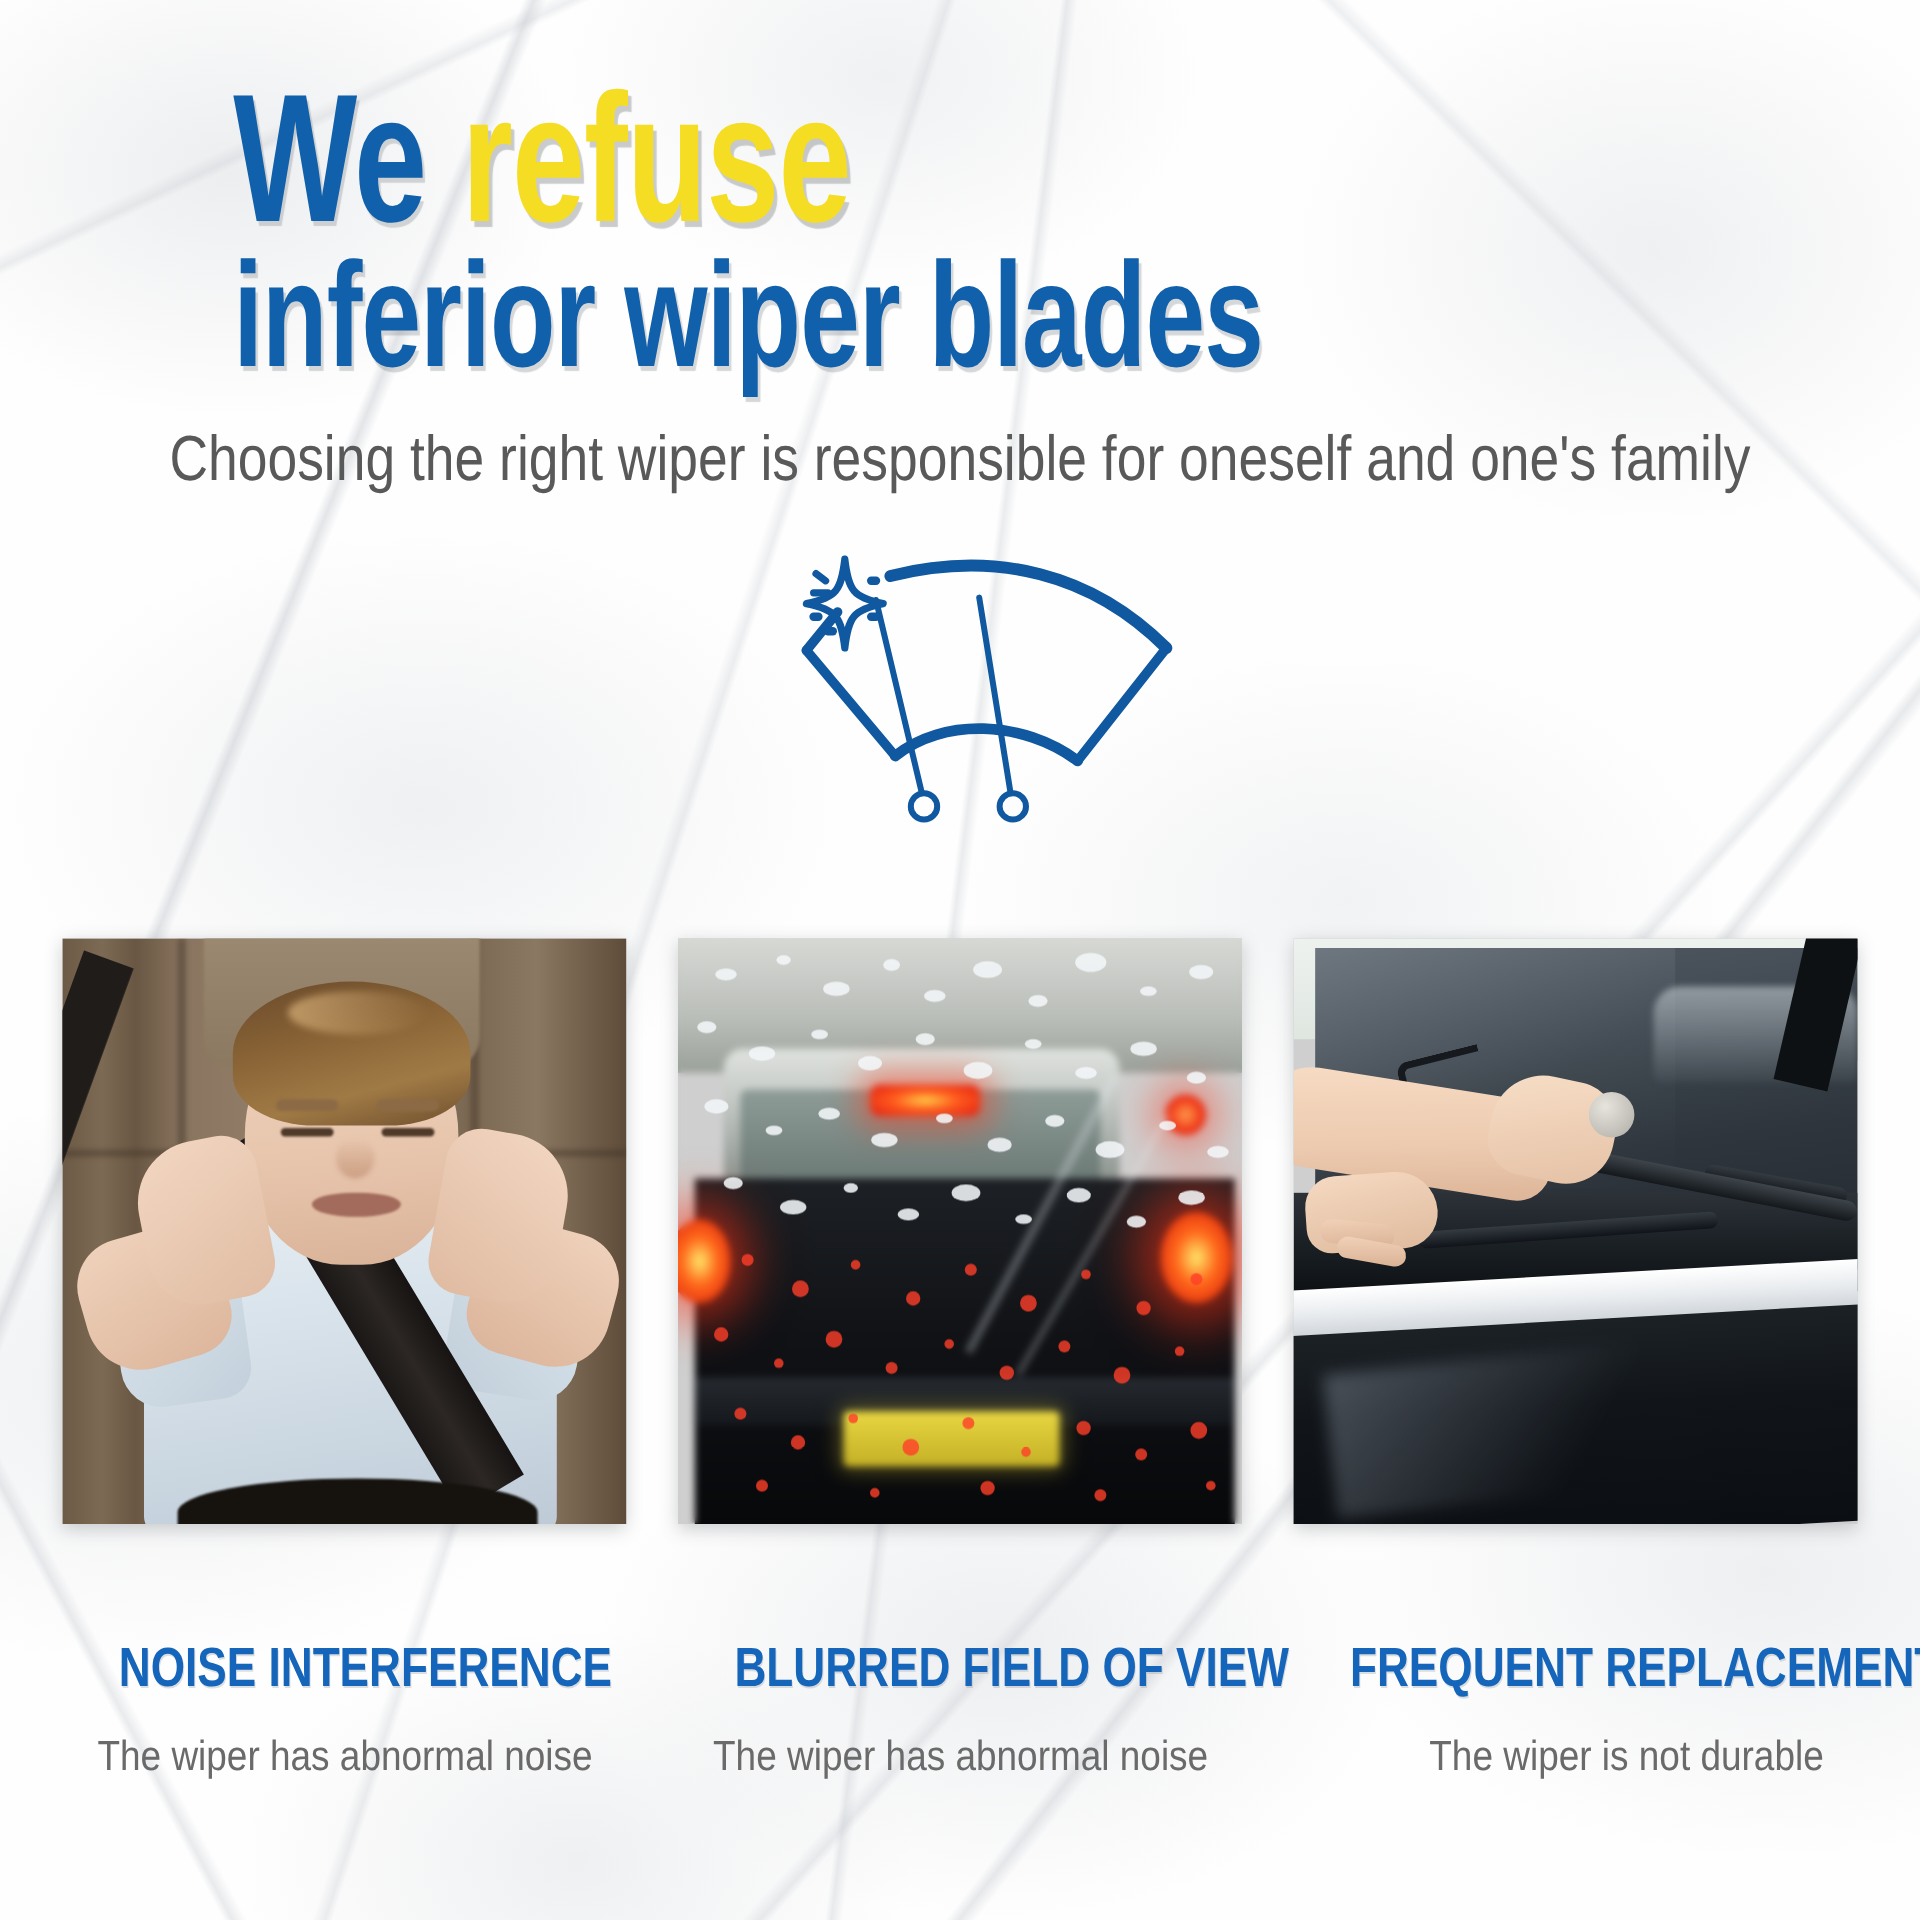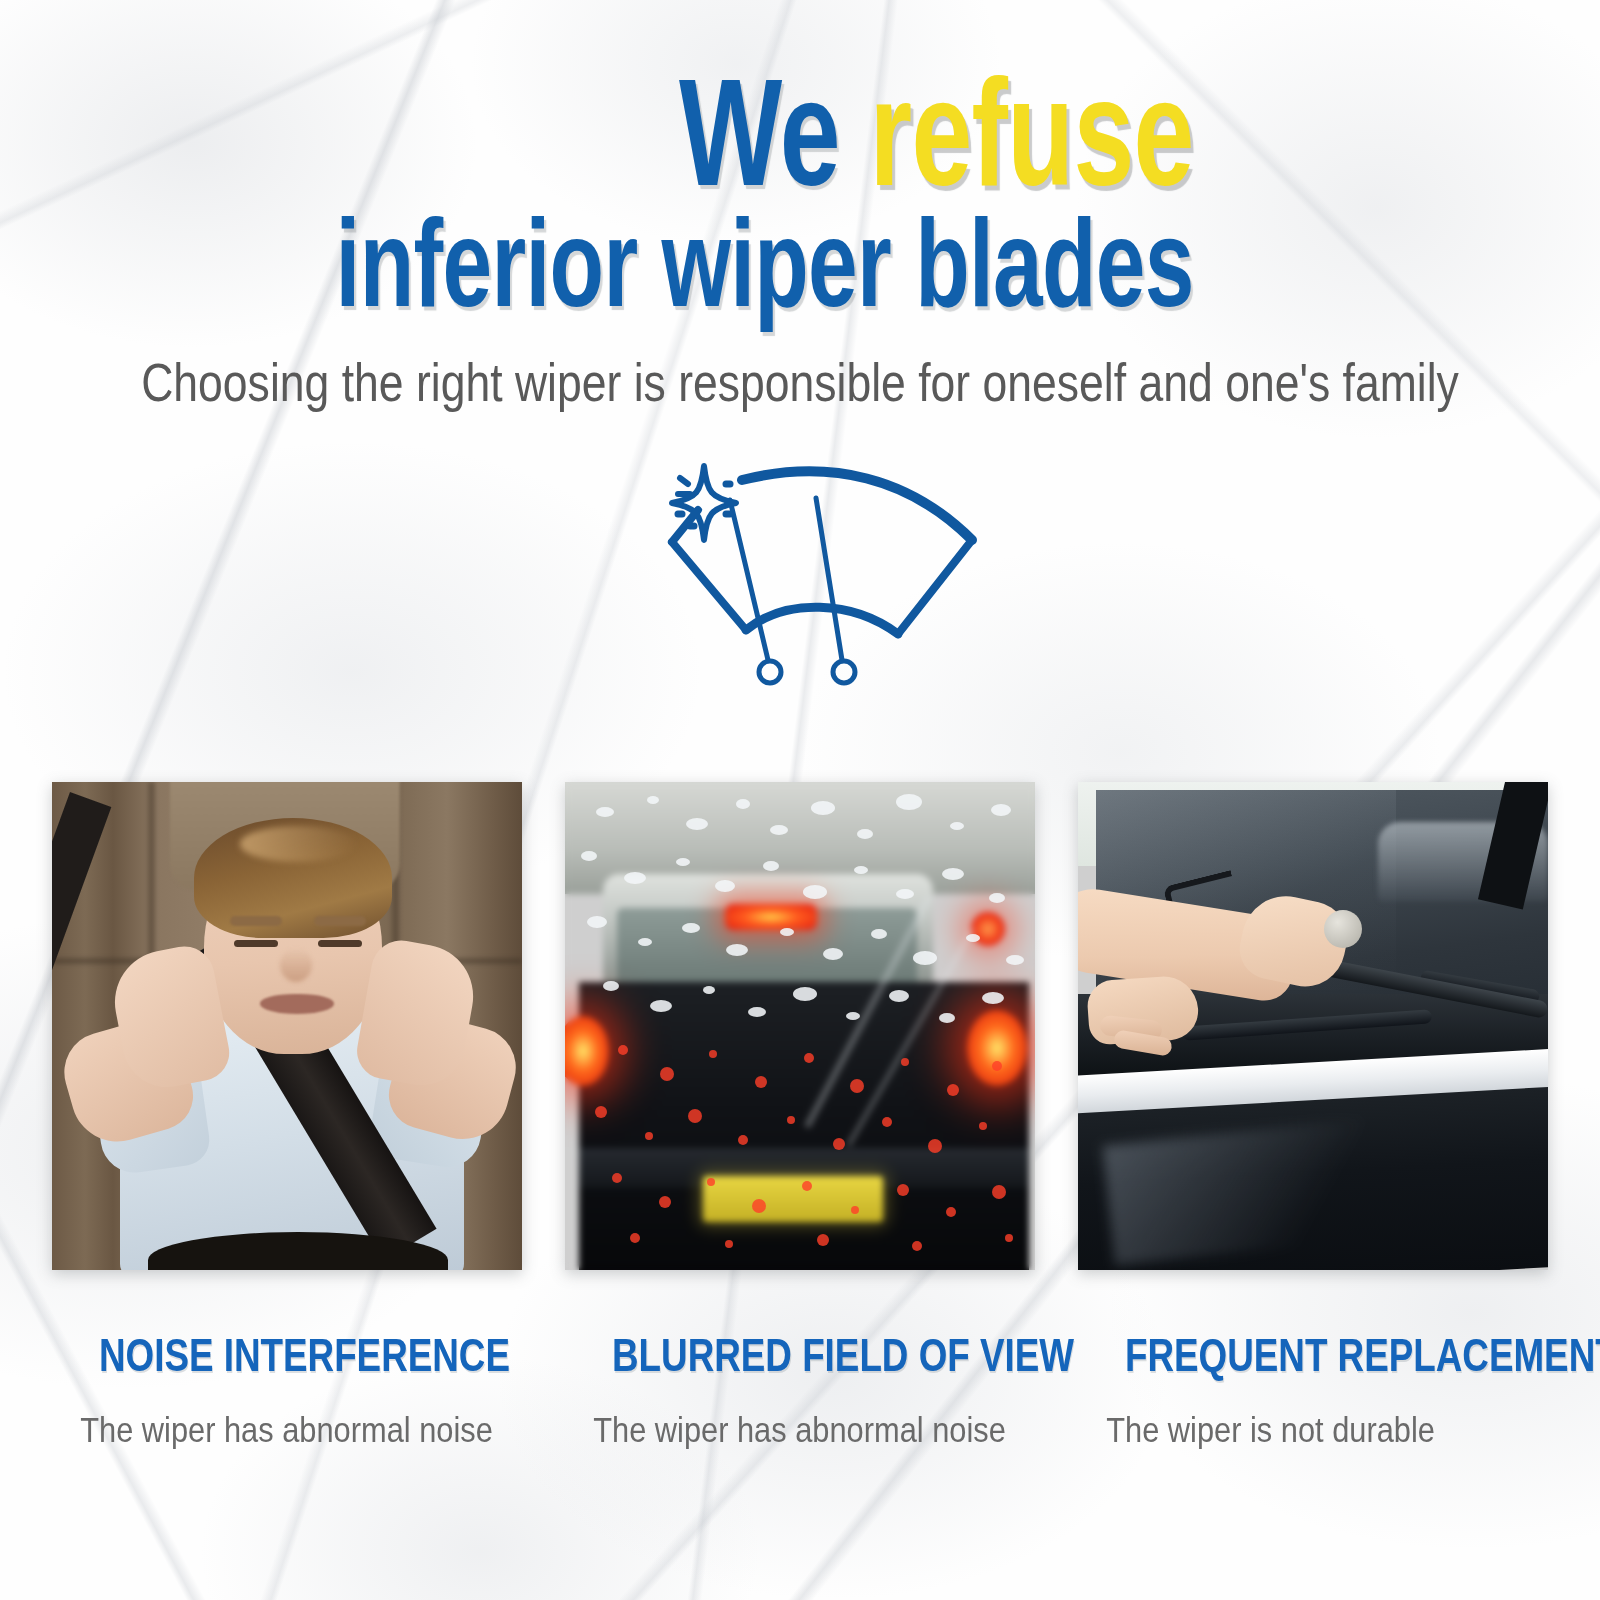--- a/index.html
+++ b/index.html
@@ -45,21 +45,21 @@
       linear-gradient(45deg,  rgba(255,255,255,0) 84.3%, rgba(190,195,202,0.26) 84.6%, rgba(255,255,255,0) 85.1%),
       linear-gradient(-25deg, rgba(255,255,255,0) 90.2%, rgba(188,193,200,0.26) 90.5%, rgba(255,255,255,0) 91.0%);
   }
 
   
   #headline-block {
     position: absolute;
     top: 58px;
     left: 0;
     width: 1388px;
-    text-align: right;
+    text-align: left;
   }
   .hl-line {
     font-family: "Liberation Sans Narrow", "Liberation Sans", sans-serif;
     font-weight: 700;
     line-height: 0.98;
     letter-spacing: -1px;
     white-space: nowrap;
     transform: scaleX(0.72);
     transform-origin: center center;
   }
@@ -430,21 +430,22 @@
   #caption-row {
     position: absolute;
     top: 1328px;
     left: 52px;
     width: 1496px;
     display: flex;
     justify-content: space-between;
   }
   .caption-col {
     width: 470px;
-    text-align: left;
+    text-align: right;
+    margin-top: 34px;
   }
   .caption-title {
     font-family: "Liberation Sans Narrow", "Liberation Sans", sans-serif;
     font-weight: 700;
     font-size: 46px;
     color: #1565BB;
     letter-spacing: 0px;
     white-space: nowrap;
     transform: scaleX(0.80);
     text-shadow: 1px 2px 0 rgba(120,130,140,0.25);

